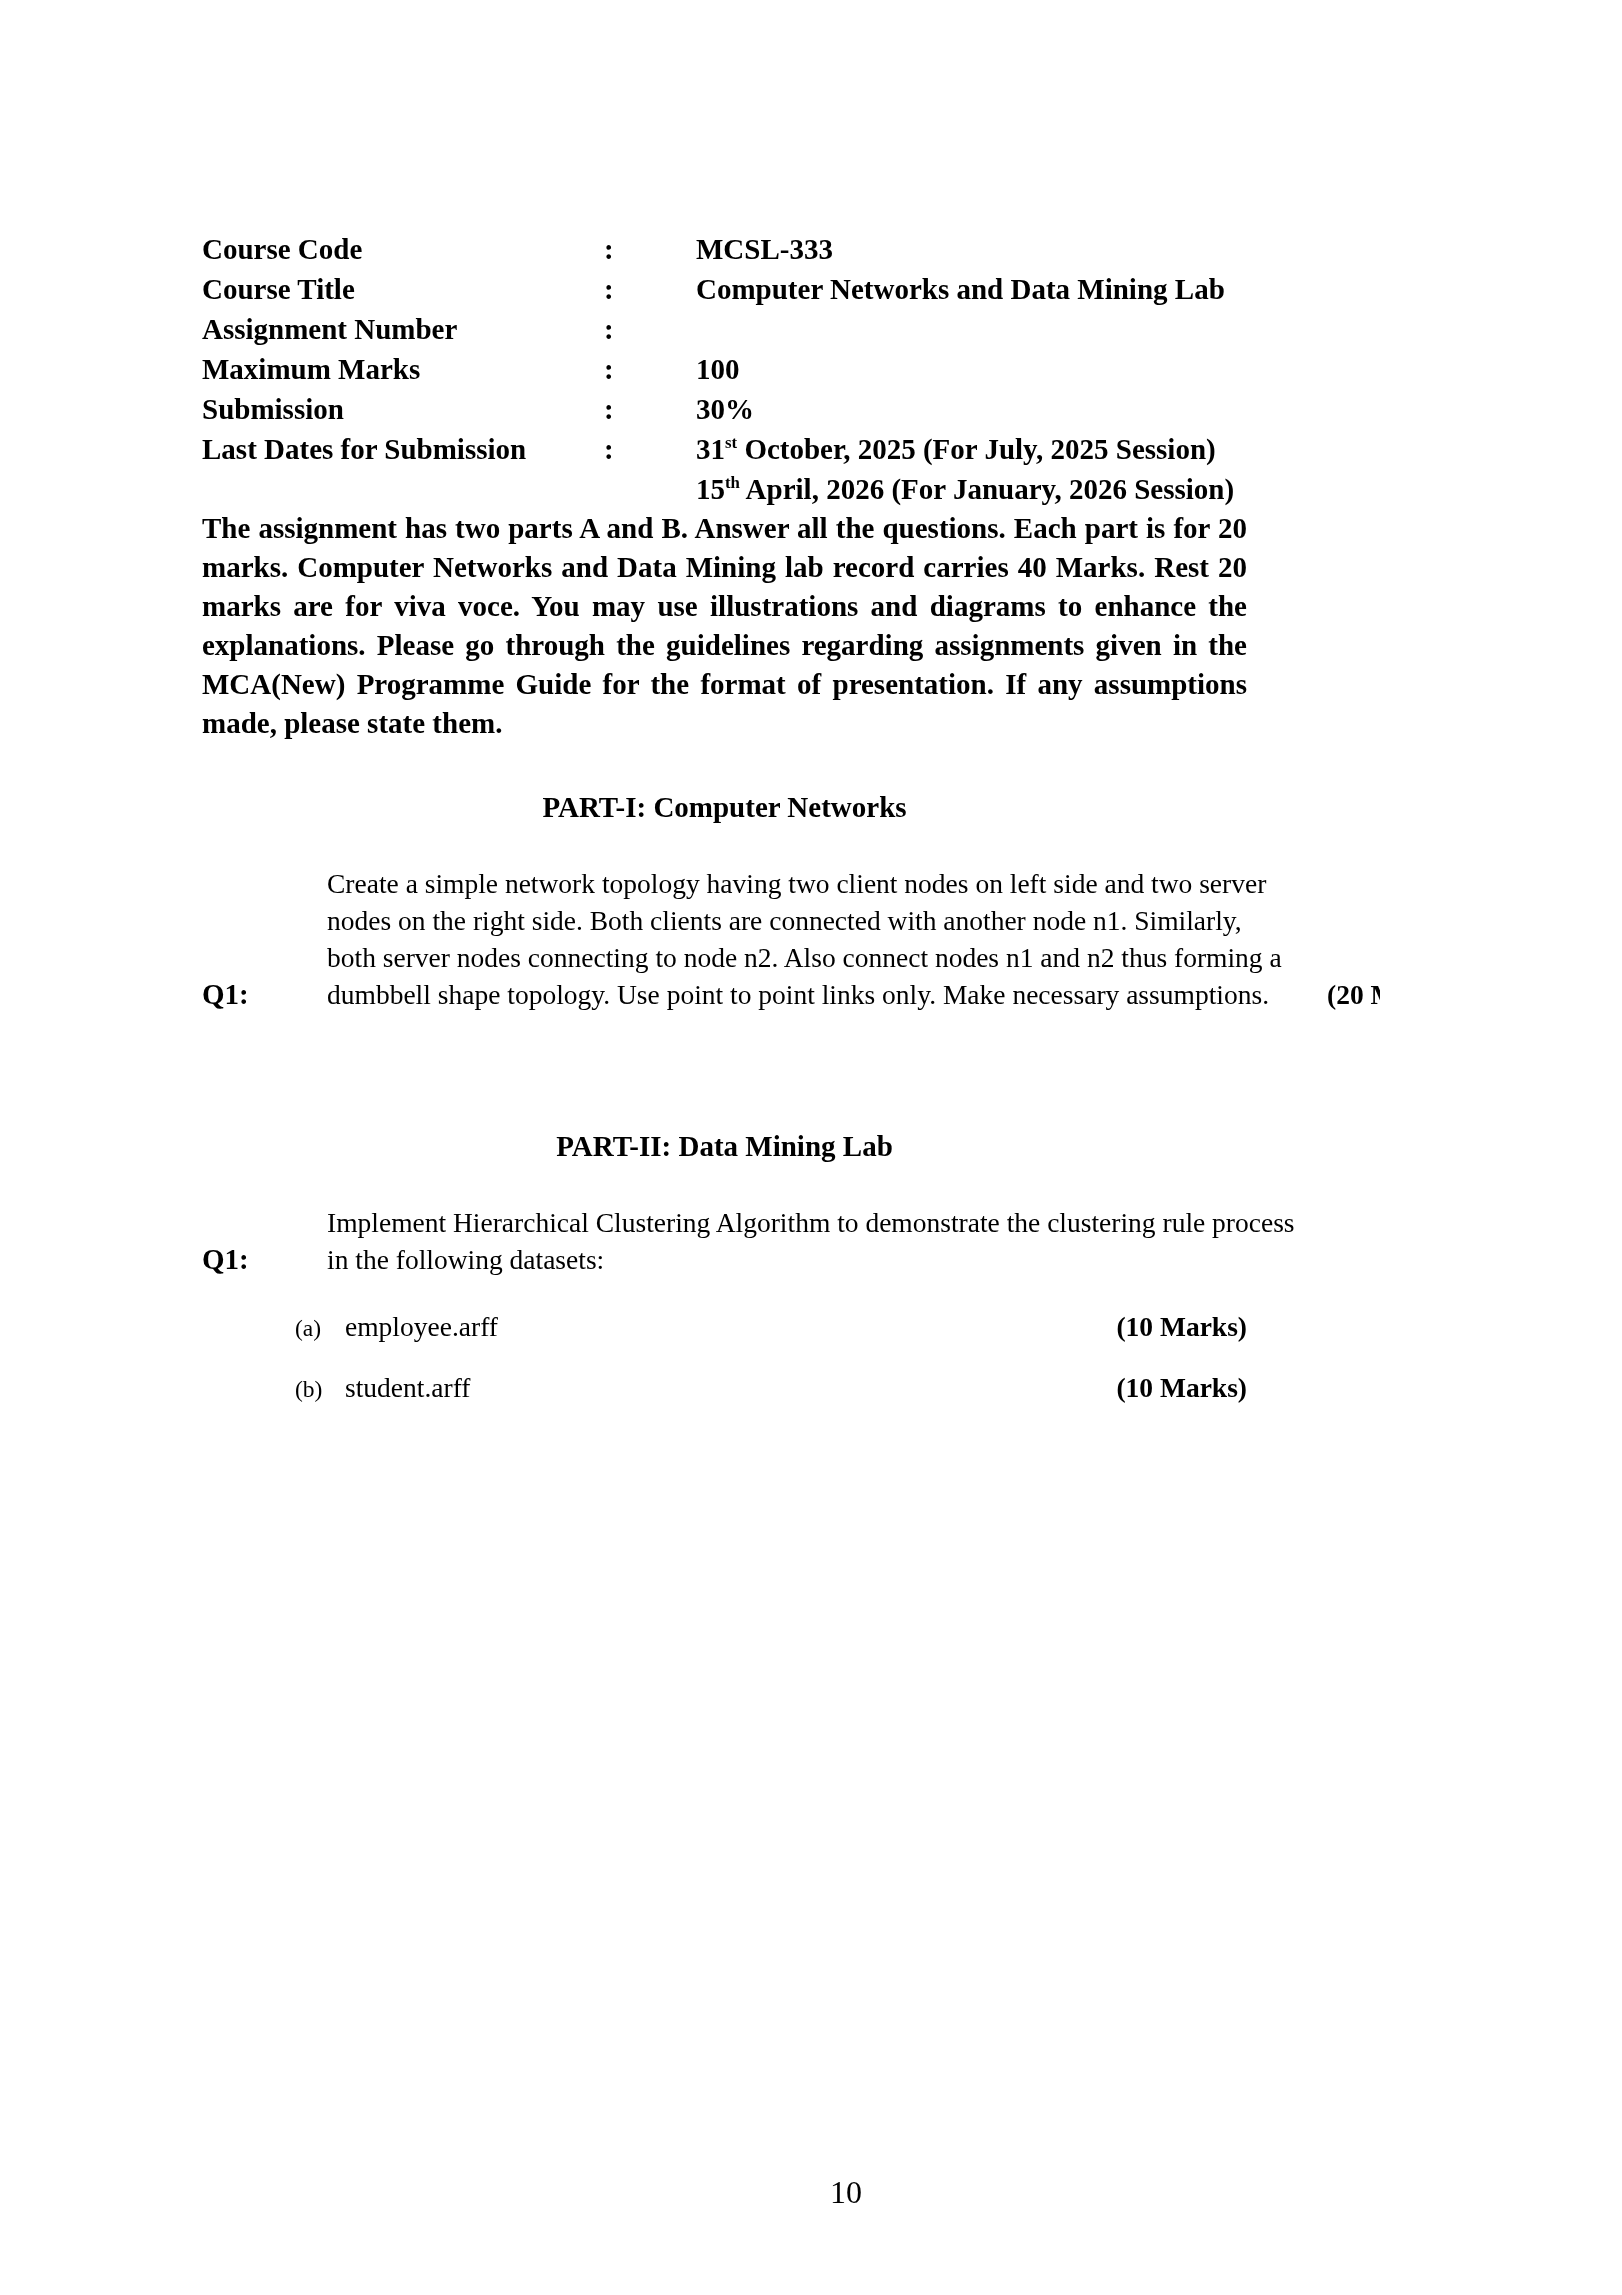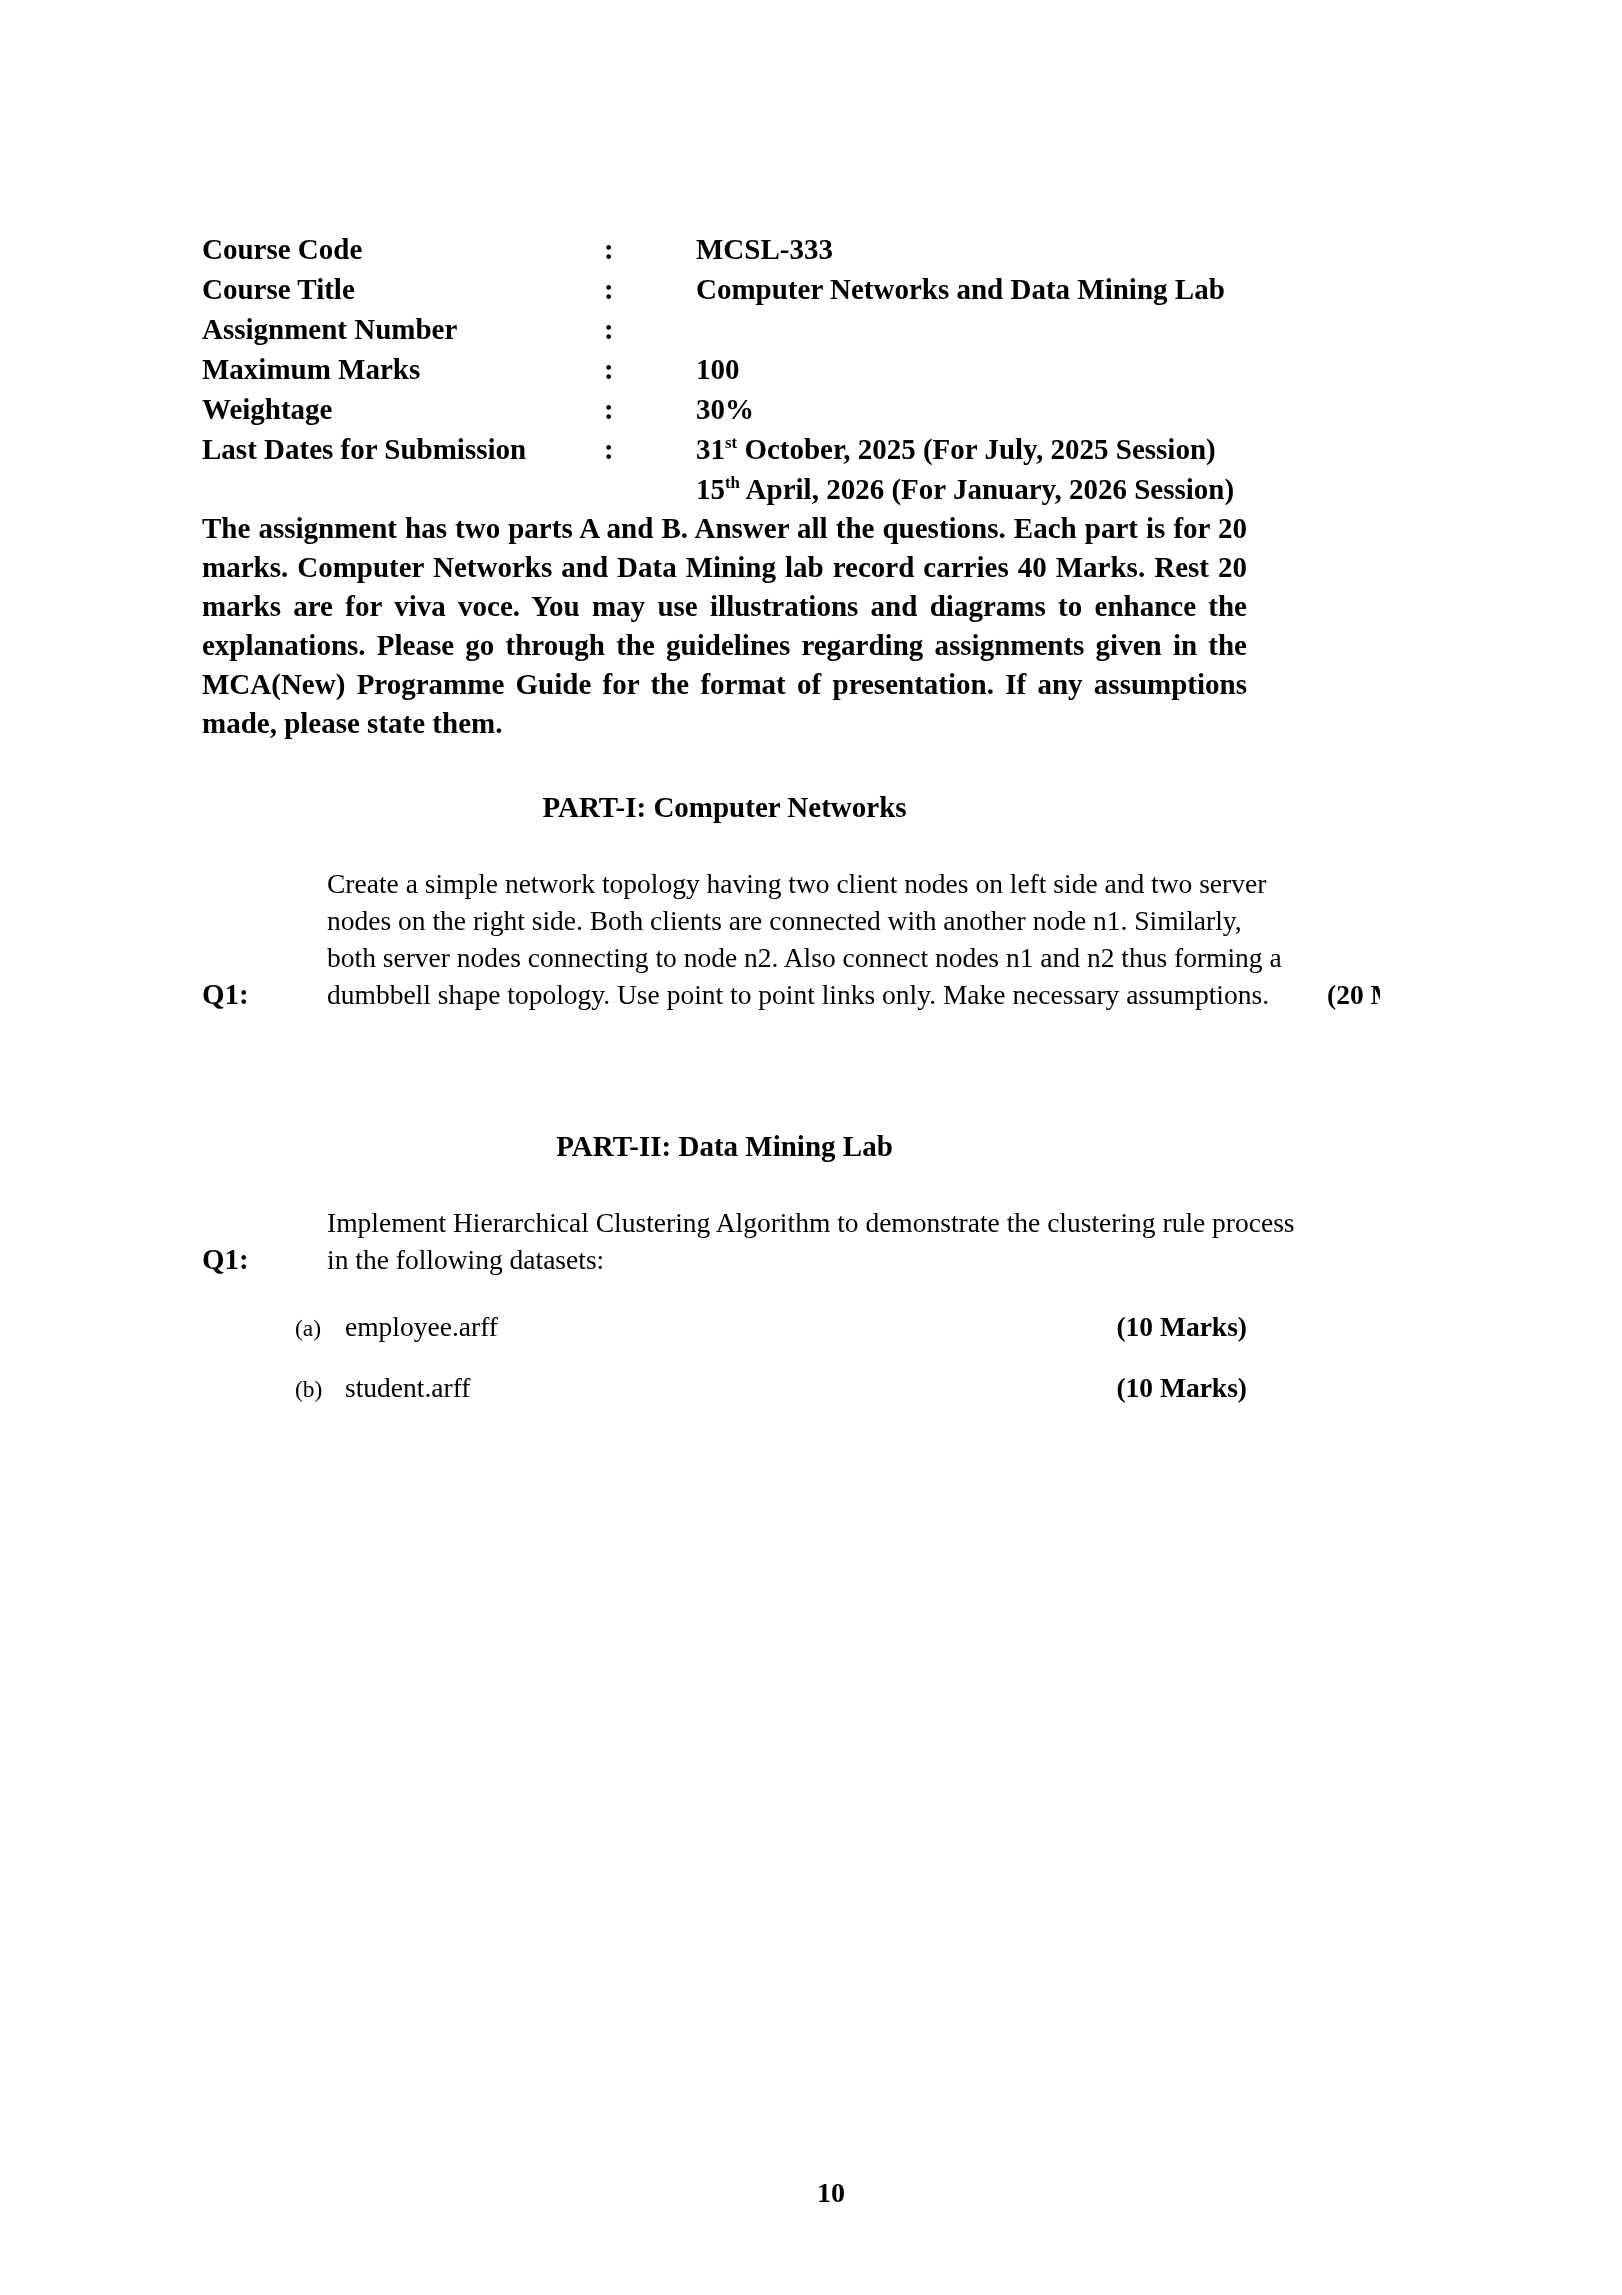--- a/index.html
+++ b/index.html
@@ -106,26 +106,25 @@
     font-size: 27.5px;
     font-weight: bold;
     line-height: 37px;
     white-space: nowrap;
   }
 
   
   .page-number {
     position: absolute;
     top: 2176px;
-    left: 187px;
+    left: 202px;
     width: 1288px;
     text-align: center;
-    font-size: 28px;
+    font-size: 32px;
     line-height: 33px;
-    font-weight: bold;
   }
 </style>
 </head>
 <body>
 
 <div class="page">
   <div class="content">
 
     <div class="header-block">
       <div class="hrow">
@@ -141,21 +140,21 @@
       <div class="hrow">
         <div class="hlabel">Assignment Number</div>
         <div class="hcolon">:</div>
       </div>
       <div class="hrow">
         <div class="hlabel">Maximum Marks</div>
         <div class="hcolon">:</div>
         <div class="hvalue">100</div>
       </div>
       <div class="hrow">
-        <div class="hlabel">Weightage</div>
+        <div class="hlabel">Submission</div>
         <div class="hcolon">:</div>
         <div class="hvalue">30%</div>
       </div>
       <div class="hrow">
         <div class="hlabel">Last Dates for Submission</div>
         <div class="hcolon">:</div>
         <div class="hvalue"><span>31</span><sup>st</sup><span> October, 2025 (For July, 2025 Session)</span></div>
       </div>
       <div class="hrow">
         <div class="hlabel"></div>

